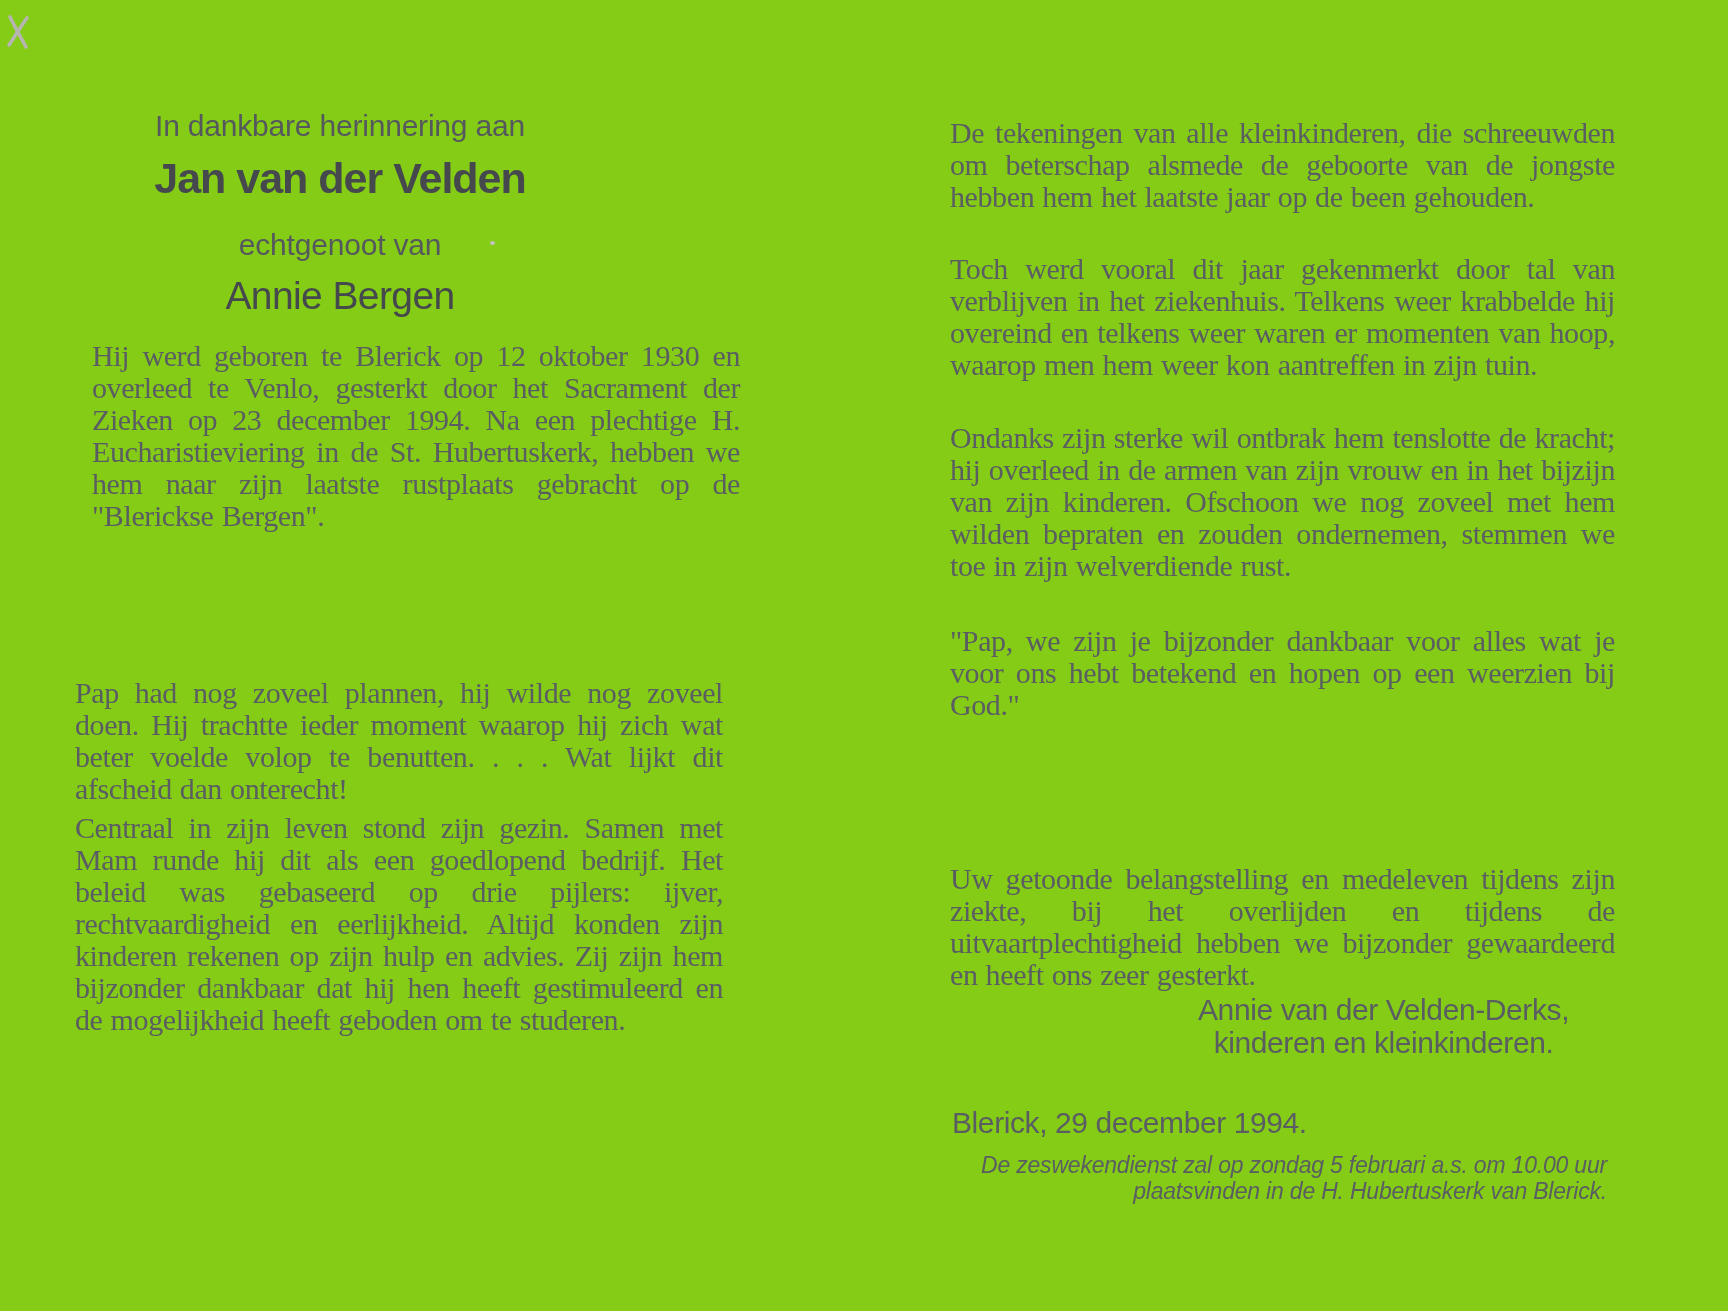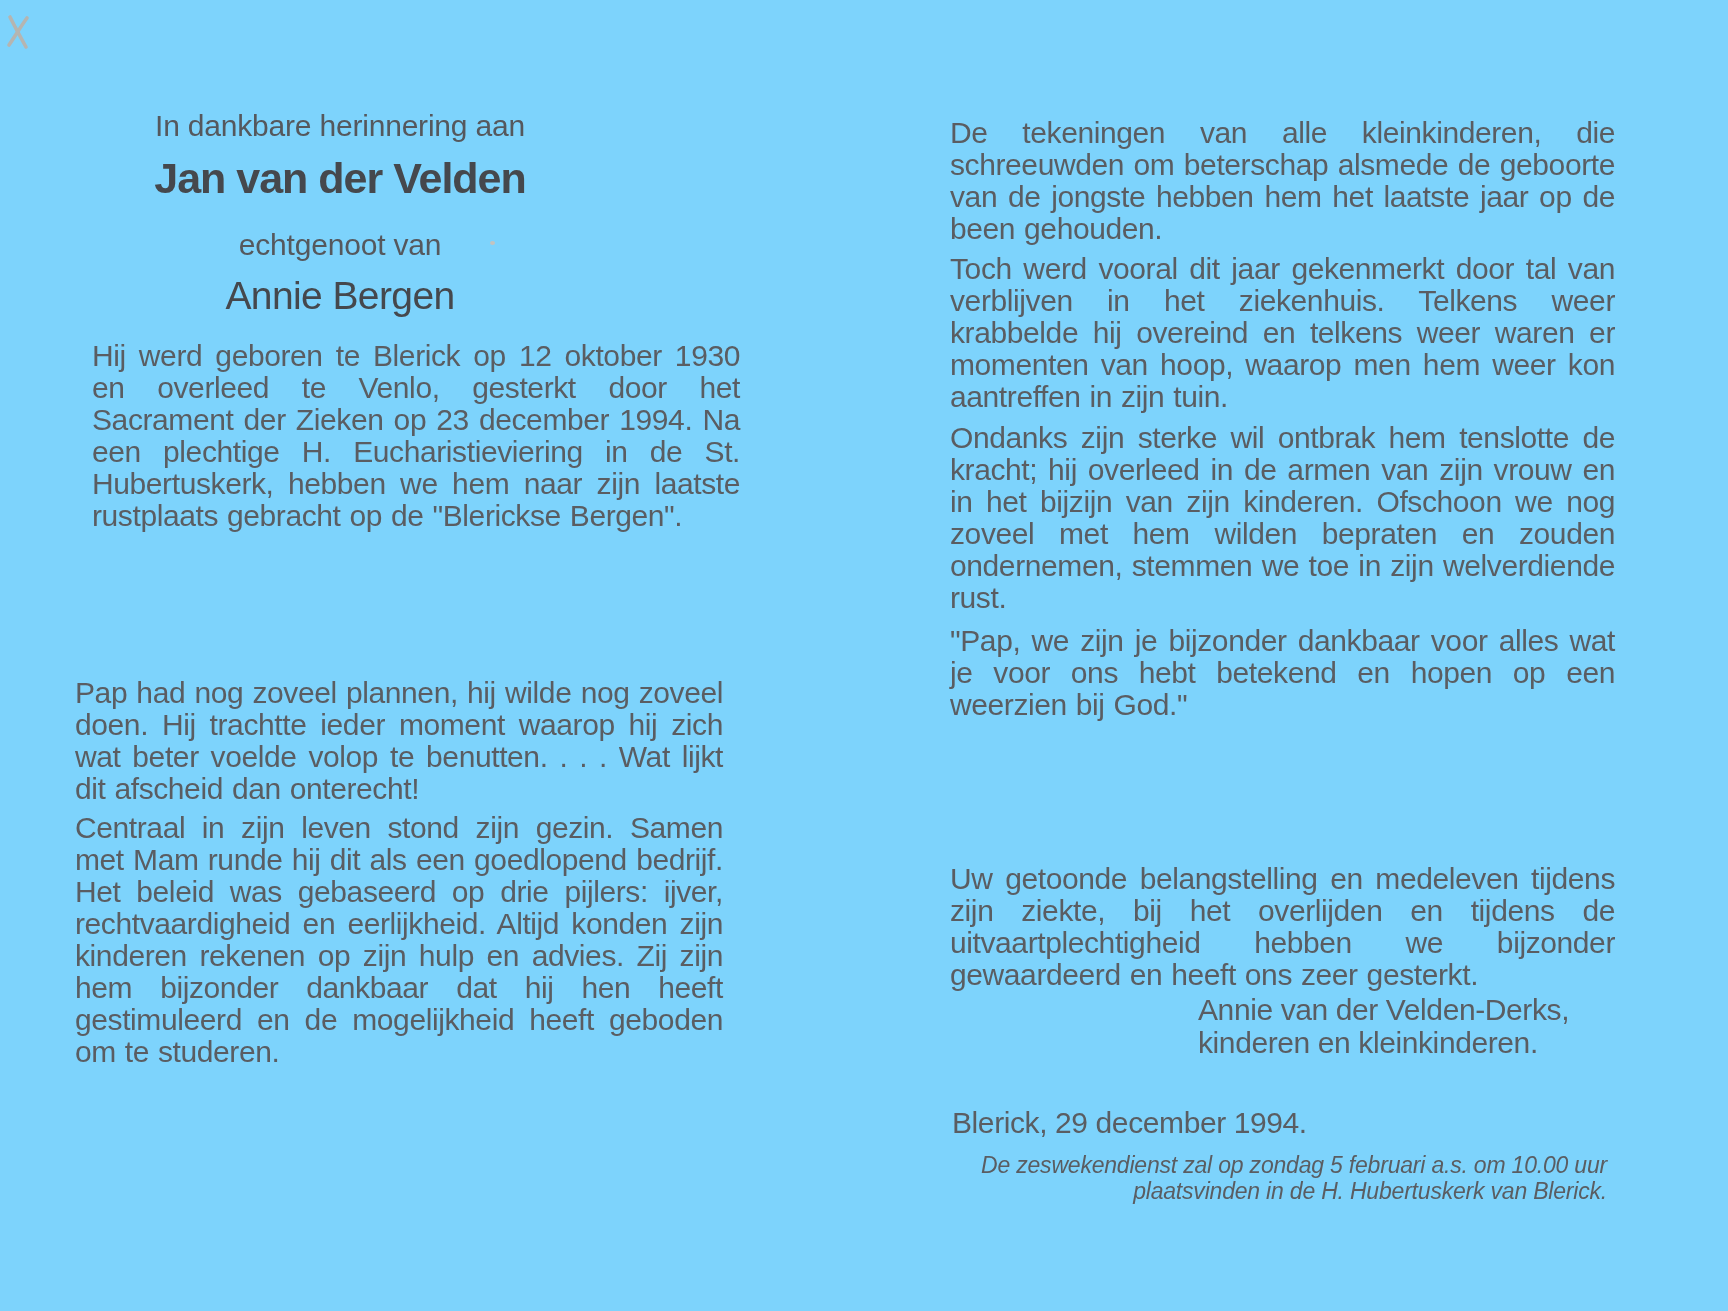--- a/index.html
+++ b/index.html
@@ -10,21 +10,21 @@
     width: 1728px;
     height: 1311px;
     position: relative;
     background: #fdfdfb;
     font-family: "Liberation Sans", "DejaVu Sans", sans-serif;
     overflow: hidden;
   }
   .card {
     position: absolute;
     inset: 0;
-    background: #7dd3fc;
+    background: #84cc16;
   }
   .col {
     position: absolute;
     top: 0;
     height: 100%;
   }
   .col.left  { left: 75px;  width: 648px; }
   .col.right { left: 950px; width: 665px; }
 
   .block { position: absolute; margin: 0; }
@@ -56,27 +56,28 @@
   }
   .para {
     width: 100%;
     font-size: 30px;
     line-height: 32px;
     letter-spacing: -0.4px;
     word-spacing: 1px;
     text-align: justify;
     color: #5a5d62;
     hyphens: none;
+    font-family: Liberation Serif, serif;
   }
   .signature {
     font-size: 30px;
     line-height: 33px;
     letter-spacing: -0.4px;
     color: #5a5d62;
-    text-align: left;
+    text-align: center;
   }
   .dateline {
     font-size: 30px;
     line-height: 33px;
     letter-spacing: -0.4px;
     color: #5a5d62;
     white-space: nowrap;
   }
   .footnote {
     width: 655px;

